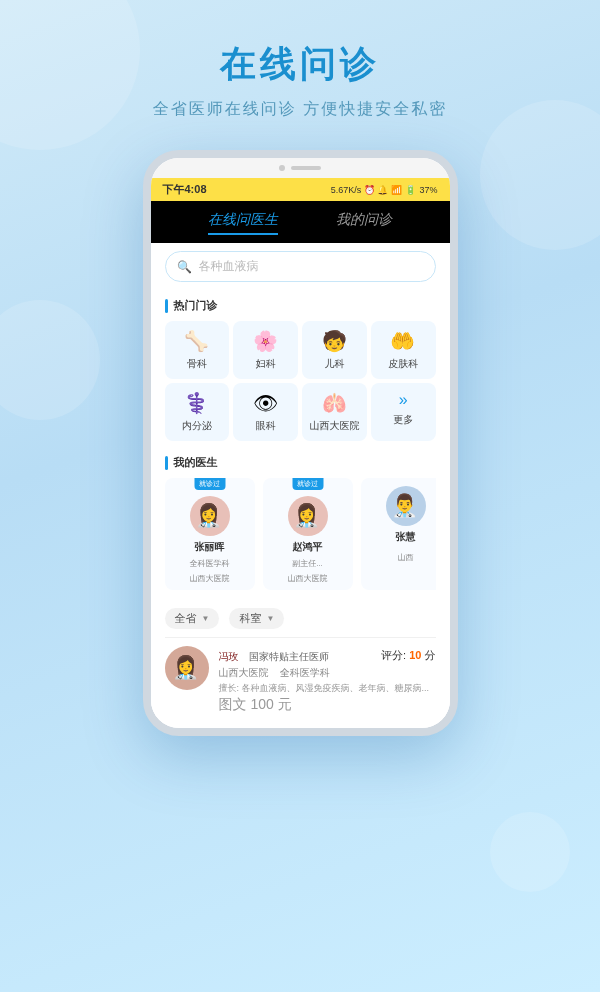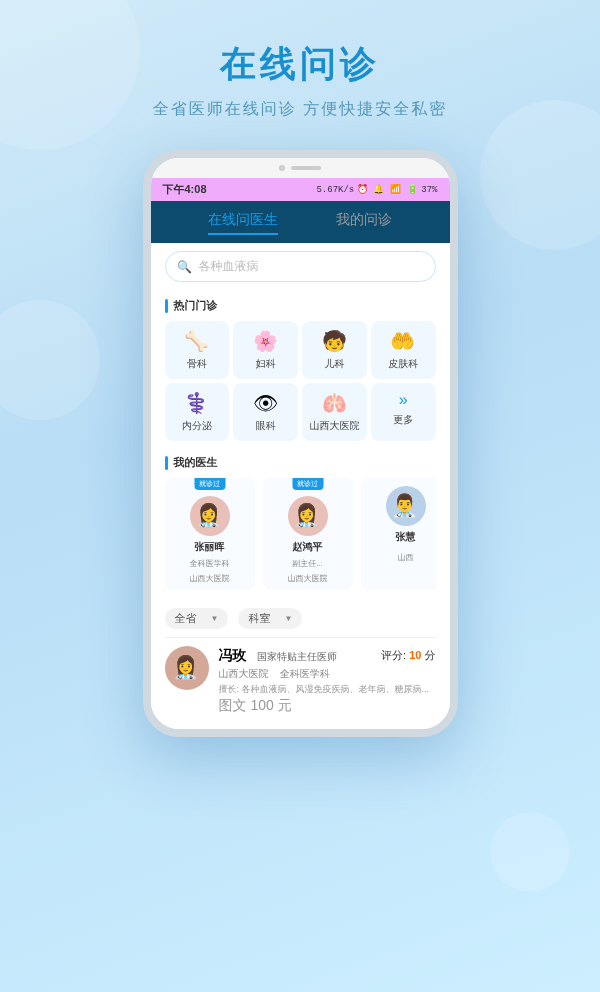--- a/index.html
+++ b/index.html
@@ -71,44 +71,45 @@
       align-items: center;
       justify-content: center;
       gap: 6px;
     }
     .phone-dot { width: 6px; height: 6px; border-radius: 50%; background: #ccc; }
     .phone-dash { width: 30px; height: 4px; border-radius: 2px; background: #ccc; }
 
     
     .status-bar {
       width: 100%;
-      background: #f0abfc;
+      background: #fde047;
       padding: 4px 12px;
       display: flex;
       justify-content: space-between;
       align-items: center;
       font-size: 10px;
       color: #333;
     }
     .status-left { font-weight: bold; font-size: 11px; }
-    .status-right { display: flex; align-items: center; gap: 3px; font-size: 9px; font-family: Liberation Mono, monospace; }
+    .status-right { display: flex; align-items: center; gap: 3px; font-size: 9px; }
 
     
     .app-content {
       width: 100%;
       background: white;
     }
 
     
     .tabs {
       display: flex;
       justify-content: center;
       gap: 58px;
       padding: 10px 20px 8px;
-      background: #0c4a6e;
+      background: #000000;
+      font-style: italic;
     }
     .tab {
       font-size: 14px;
       color: #999;
       padding-bottom: 4px;
       cursor: pointer;
     }
     .tab.active {
       color: #1a9be8;
       border-bottom: 2px solid #1a9be8;
@@ -221,21 +222,21 @@
 
     
     .find-filters {
       display: flex;
       gap: 10px;
       margin-bottom: 8px;
     }
     .filter-btn {
       display: flex;
       align-items: center;
-      gap: 14px;
+      gap: 5px;
       font-size: 11px;
       color: #555;
       background: #f2f2f2;
       padding: 3px 10px;
       border-radius: 12px;
       cursor: pointer;
     }
     .filter-arrow { font-size: 8px; color: #888; }
 
     
@@ -252,21 +253,21 @@
       border-radius: 50%;
       background: #e8f0f8;
       display: flex;
       align-items: center;
       justify-content: center;
       font-size: 20px;
       flex-shrink: 0;
     }
     .list-info { flex: 1; }
     .list-name-row { display: flex; justify-content: space-between; align-items: center; }
-    .list-name { font-size: 14px; font-weight: bold; color: #000000; }
+    .list-name { font-size: 10px; font-weight: normal; color: #7f1d1d; }
     .list-title { font-size: 10px; color: #666; margin-left: 6px; }
     .list-score { font-size: 11px; color: #333; }
     .score-num { color: #ff6600; font-weight: bold; }
     .list-hospital { font-size: 10px; color: #888; margin-top: 2px; }
     .list-desc { font-size: 9px; color: #999; margin-top: 2px; }
     .list-price { font-size: 14px; color: #999; margin-top: 1px; }
   </style>
 </head>
 <body>
 

